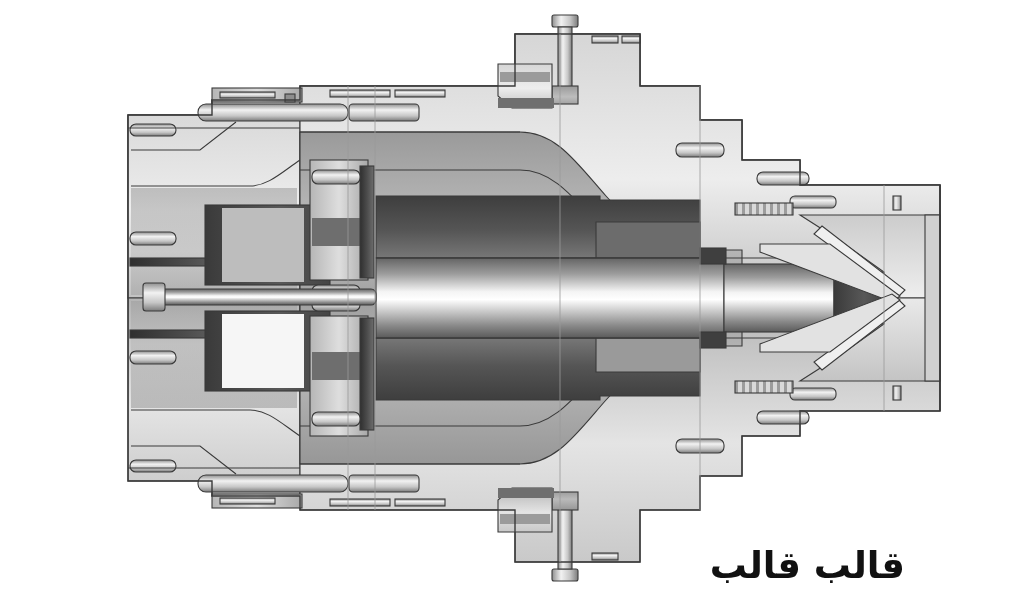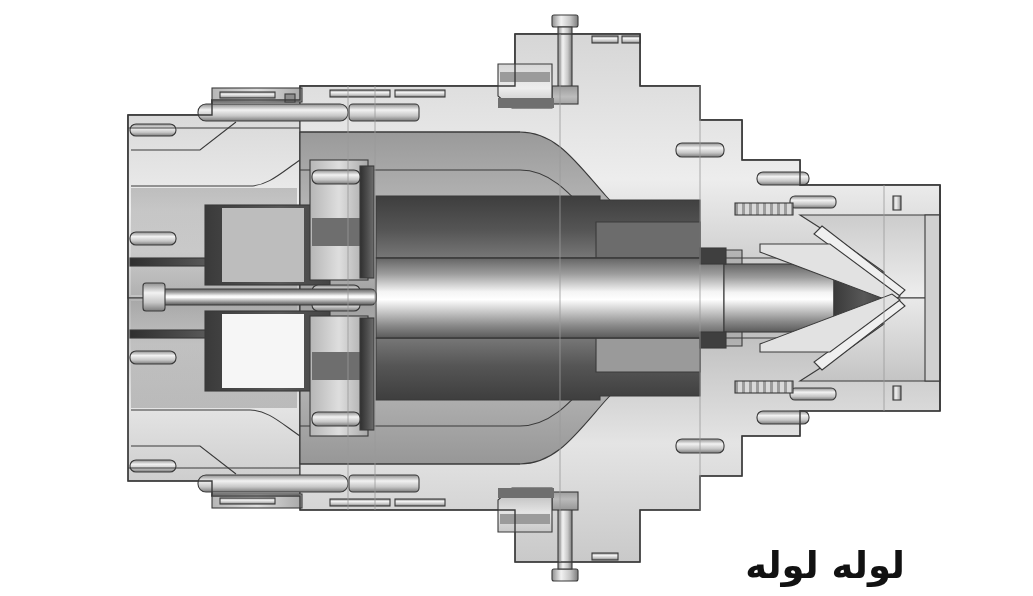--- a/index.html
+++ b/index.html
@@ -268,14 +268,14 @@
       <line x1="300" y1="132" x2="520" y2="132" stroke="#3a3a3a"></line>
       <line x1="300" y1="464" x2="520" y2="464" stroke="#3a3a3a"></line>
       <line x1="348" y1="86" x2="348" y2="510" stroke="#9a9a9a" stroke-width="0.8"></line>
       <line x1="375" y1="86" x2="375" y2="510" stroke="#9a9a9a" stroke-width="0.8"></line>
       <line x1="560" y1="34" x2="560" y2="562" stroke="#9a9a9a" stroke-width="0.8"></line>
       <line x1="700" y1="86" x2="700" y2="510" stroke="#9a9a9a" stroke-width="0.8"></line>
       <line x1="884" y1="185" x2="884" y2="411" stroke="#9a9a9a" stroke-width="0.8"></line>
     </g>
   </svg>
 
-  <div class="caption">لوله لوله</div>
+  <div class="caption">قالب قالب</div>
 </div>
 
 </body></html>

